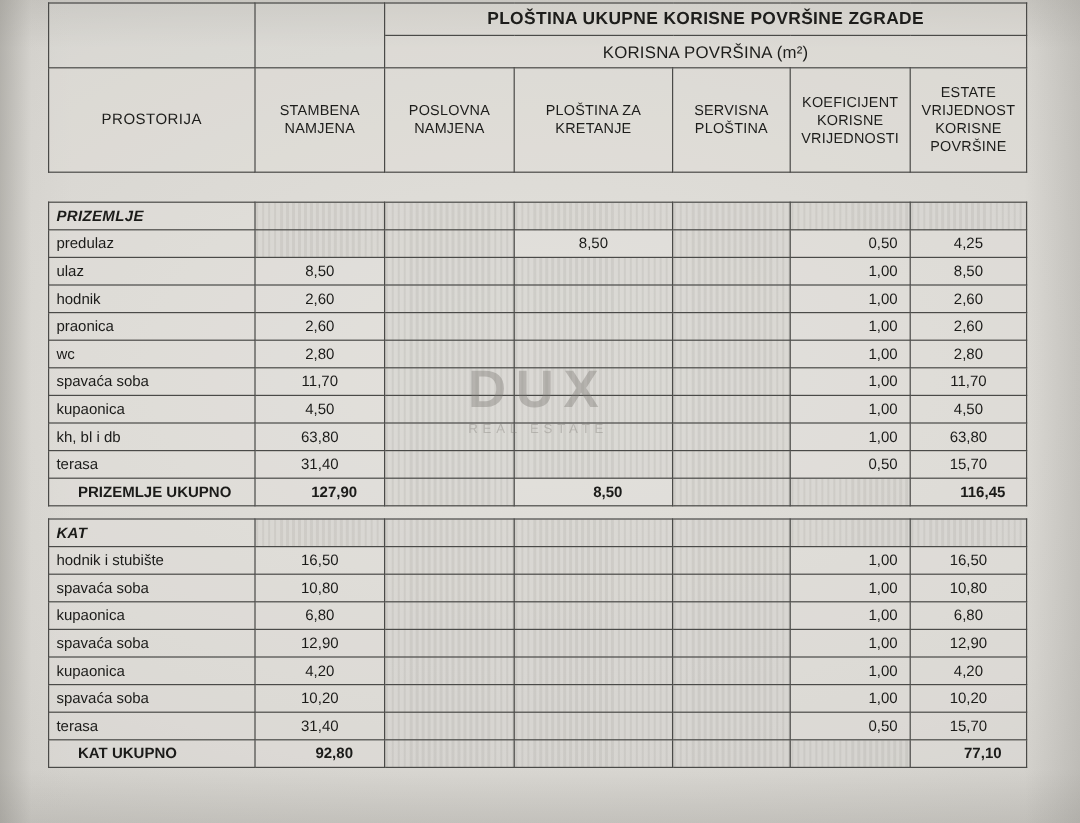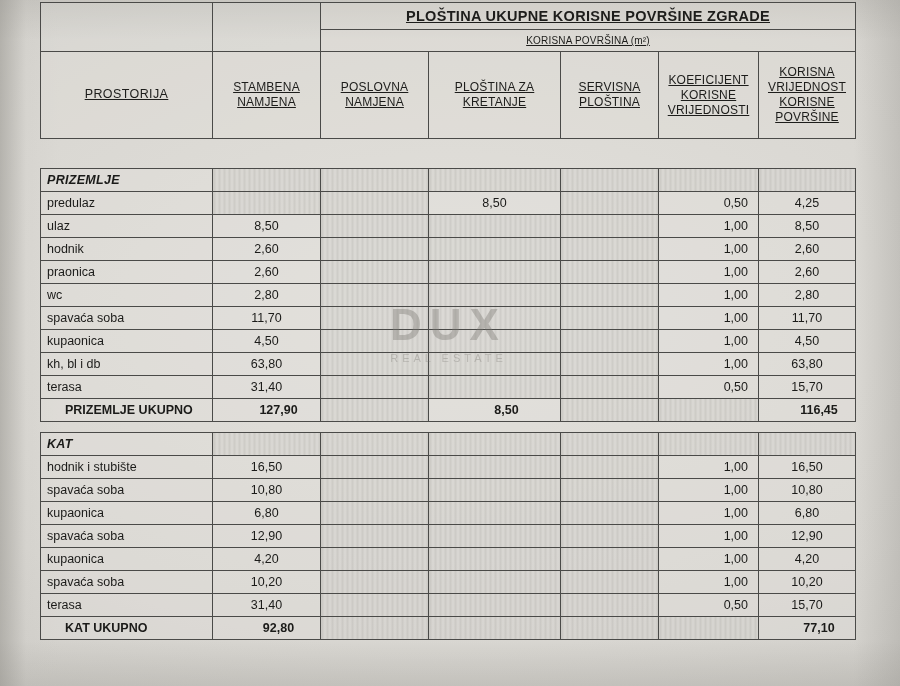--- a/index.html
+++ b/index.html
@@ -43,30 +43,29 @@
     width: 815px;
   }
   .hdr td {
     border: 1px solid #4a4a48;
     text-align: center;
     vertical-align: middle;
     color: #1d1d1b;
     font-size: 12.5px;
     letter-spacing: .2px;
     background: rgba(225,223,218,0.35);
-    text-decoration: underline;
   }
   .hdr .title {
     font-weight: bold;
     font-size: 14.5px;
     padding: 5px 4px;
     letter-spacing: .3px;
   }
   .hdr .sub {
-    font-size: 10px;
+    font-size: 14px;
     padding: 5px 4px;
   }
   .hdr .blank {
     border: 1px solid #4a4a48;
     background: rgba(225,223,218,0.25);
   }
   .hdr .colhead {
     font-size: 12px;
     line-height: 1.25;
     padding: 6px 3px;
@@ -190,21 +189,21 @@
         <td class="colhead">
           <div>SERVISNA</div>
           <div>PLOŠTINA</div>
         </td>
         <td class="colhead">
           <div>KOEFICIJENT</div>
           <div>KORISNE</div>
           <div>VRIJEDNOSTI</div>
         </td>
         <td class="colhead">
-          <div>KORISNA</div>
+          <div>ESTATE</div>
           <div>VRIJEDNOST</div>
           <div>KORISNE</div>
           <div>POVRŠINE</div>
         </td>
       </tr>
     </tbody>
   </table>
 
   <table class="blk ground">
     <colgroup>

